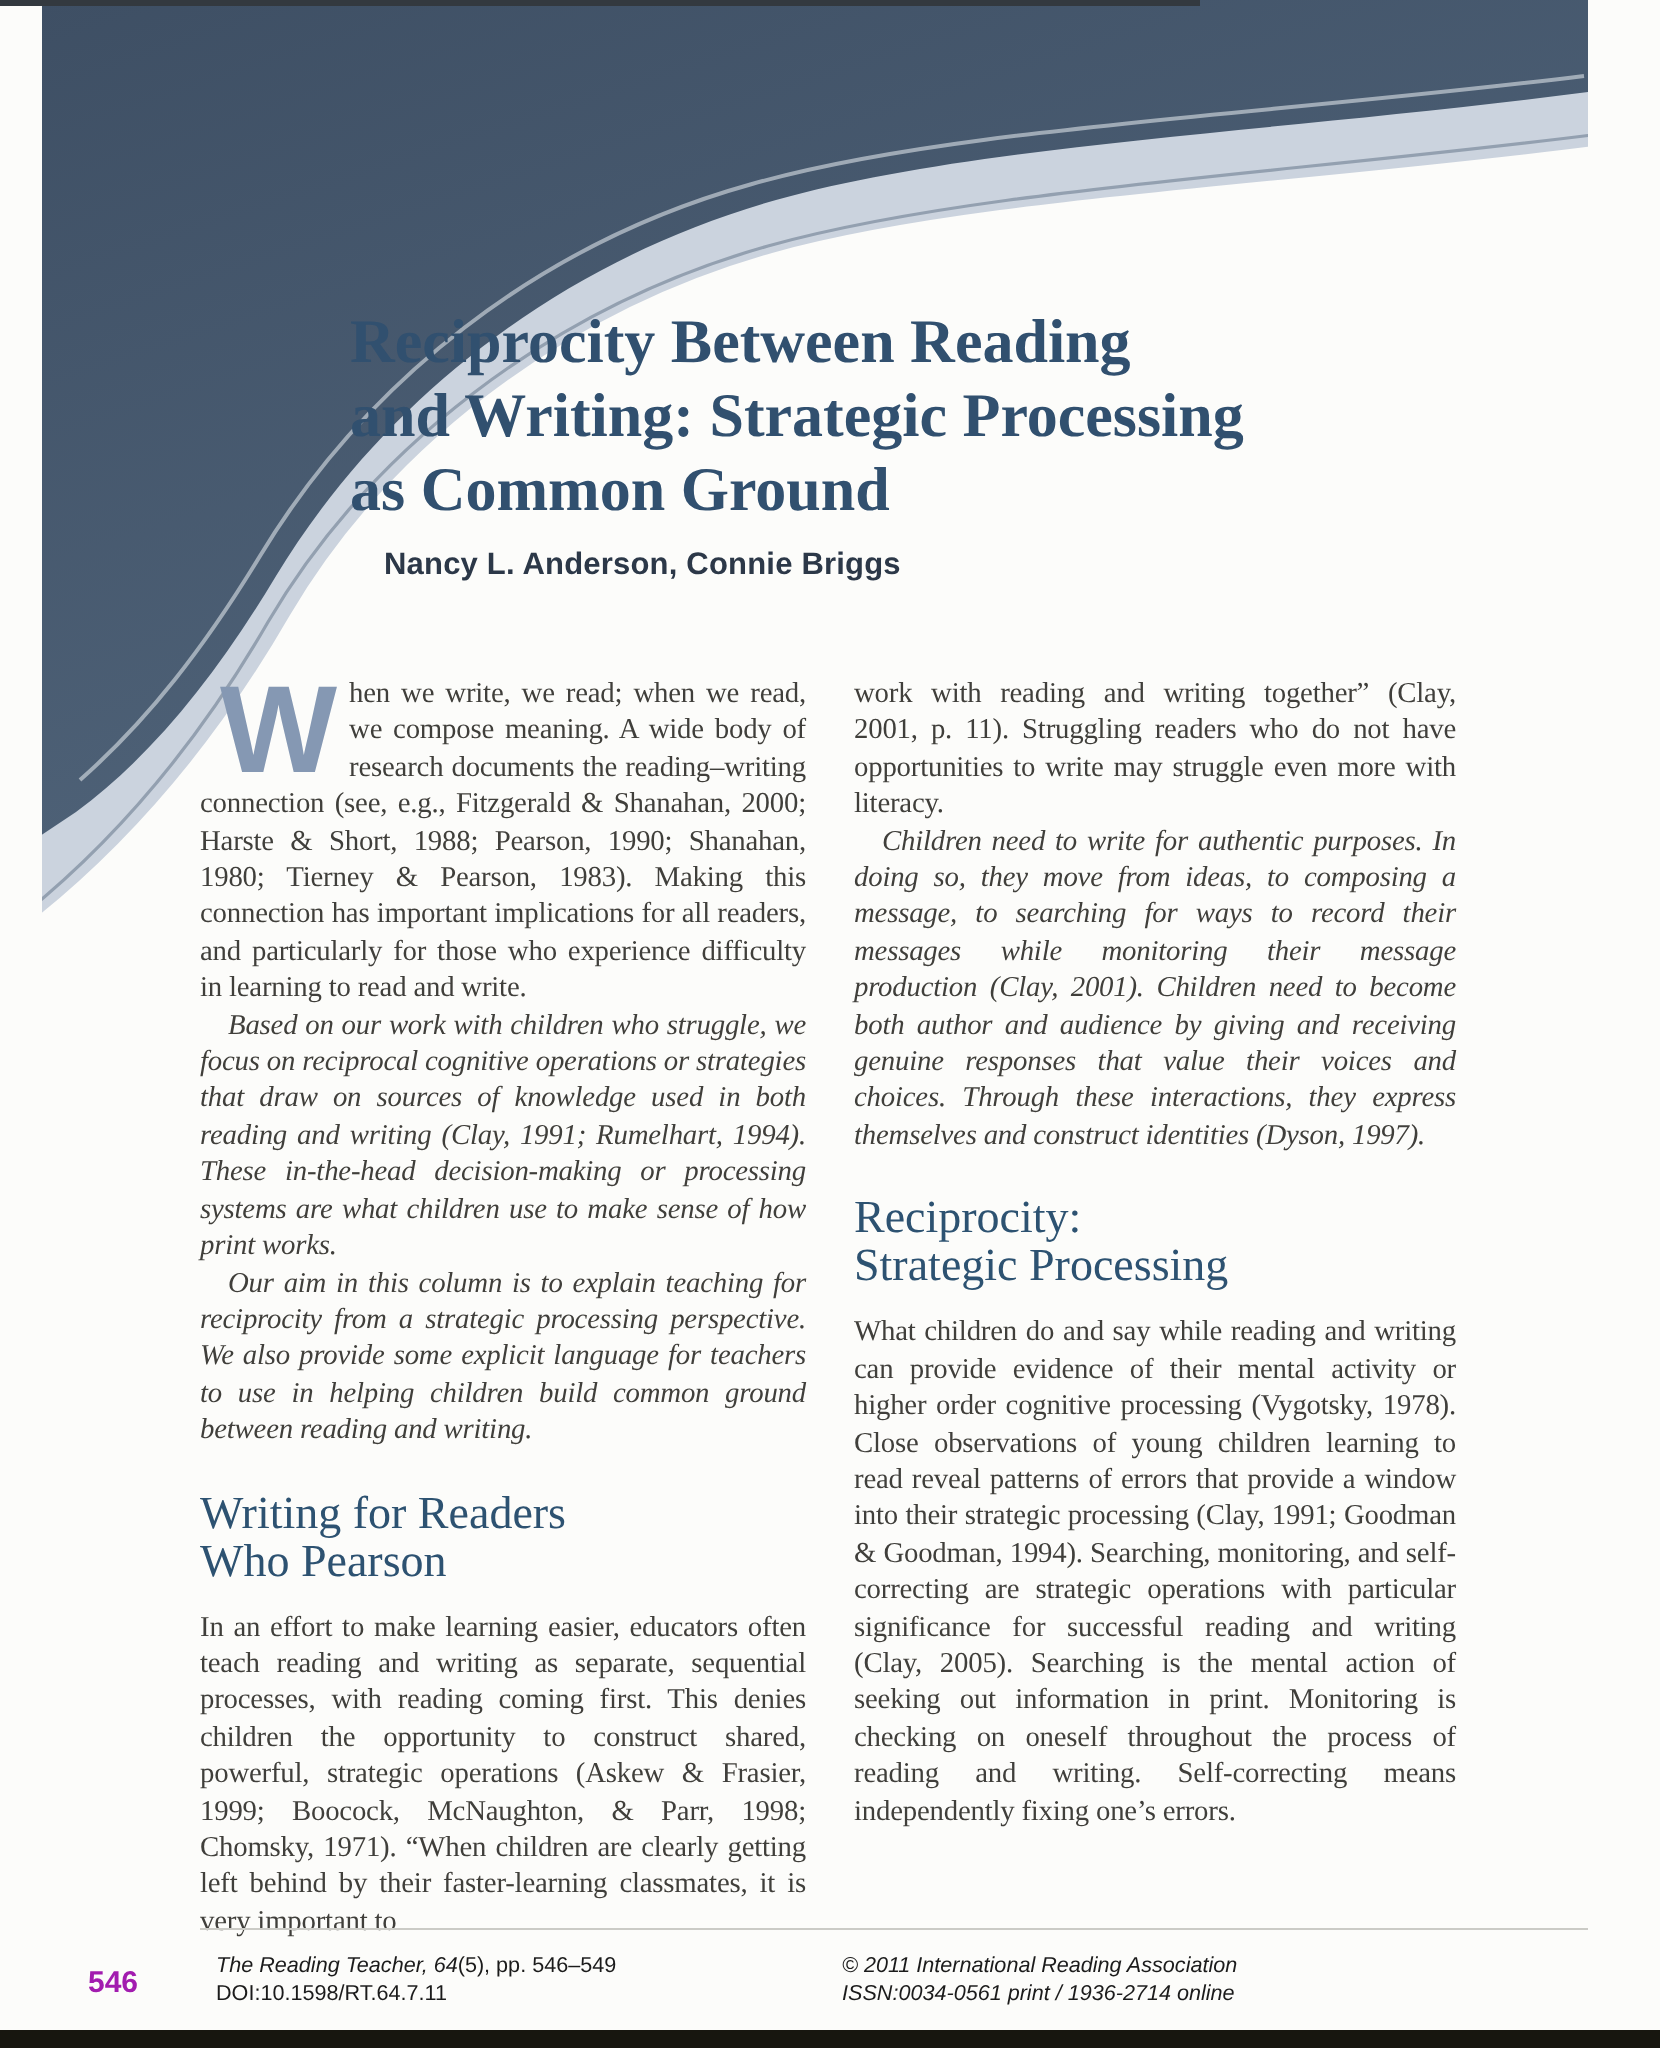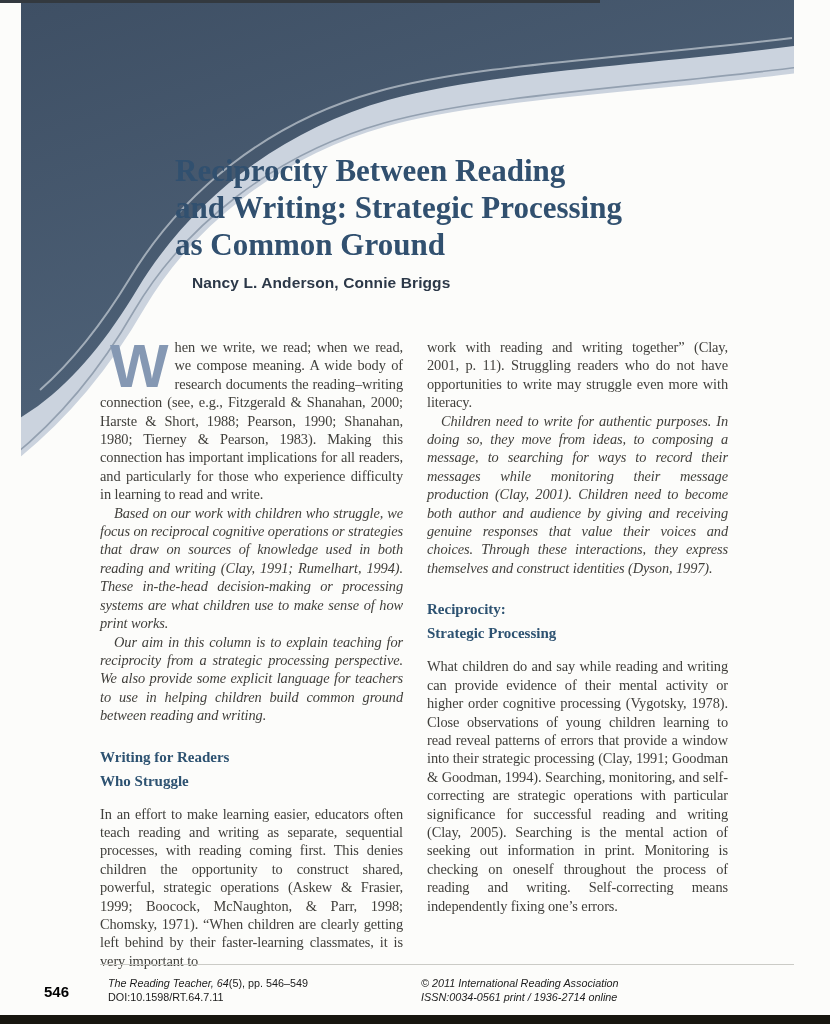--- a/index.html
+++ b/index.html
@@ -25,38 +25,38 @@
   }
   .col {
     position:absolute; top:338px; text-align:justify;
     font-size:14.4px; line-height:18.4px; color:#403f3b; letter-spacing:-0.1px;
   }
   .col-left  { left:100px; width:303px; }
   .col-right { left:427px; width:301px; }
   .col p { margin:0; }
   .col p.indent { text-indent:14px;font-style:italic; }
   h2 {
-    font-size:15px; line-height:24px; color:#2d5271;
-    margin:20px 0 12px 0; font-weight:bold; text-align:left; letter-spacing:0;
+    font-size:23px; line-height:24px; color:#2d5271;
+    margin:20px 0 12px 0; font-weight:normal; text-align:left; letter-spacing:0;
   }
   h2 span { display:block; }
   .dropcap {
     float:left;
     font-family:"Liberation Sans","DejaVu Sans",sans-serif;
     font-weight:bold; font-size:62px; line-height:46px;
     color:#8598b3; margin:5px 7px 0 10px; letter-spacing:-1px;
   }
   .footer-rule {
     position:absolute; left:100px; top:964px; width:694px; height:1px;
     background:#cbcbc6;
   }
   .page-number {
     position:absolute; left:44px; top:983px;
     font-family:"Liberation Sans","DejaVu Sans",sans-serif;
-    font-weight:bold; font-size:15px; color:#000000;
+    font-weight:bold; font-size:15px; color:#a21caf;
   }
   .footer-block {
     position:absolute; top:977px;
     font-family:"Liberation Sans","DejaVu Sans",sans-serif;
     font-size:10.8px; line-height:13.6px; color:#1b1b1b;
   }
   .footer-left  { left:108px; }
   .footer-right { left:421px;font-style:italic; }
   .it { font-style:italic; }
   .bottom-bar {
@@ -99,21 +99,21 @@
   </div>
 
   <div class="authors">Nancy L. Anderson, Connie Briggs</div>
 
   <div class="col col-left">
     <p><span class="dropcap">W</span><span>hen we write, we read; when we read, we compose meaning. A wide body of research documents the reading–writing connection (see, e.g., Fitzgerald &amp; Shanahan, 2000; Harste &amp; Short, 1988; Pearson, 1990; Shanahan, 1980; Tierney &amp; Pearson, 1983). Making this connection has important implications for all readers, and particularly for those who experience difficulty in learning to read and write.</span></p>
     <p class="indent">Based on our work with children who struggle, we focus on reciprocal cognitive operations or strategies that draw on sources of knowledge used in both reading and writing (Clay, 1991; Rumelhart, 1994). These in-the-head decision-making or processing systems are what children use to make sense of how print works.</p>
     <p class="indent">Our aim in this column is to explain teaching for reciprocity from a strategic processing perspective. We also provide some explicit language for teachers to use in helping children build common ground between reading and writing.</p>
     <h2>
       <span>Writing for Readers</span>
-      <span>Who Struggle</span>
+      <span>Who Pearson</span>
     </h2>
     <p>In an effort to make learning easier, educators often teach reading and writing as separate, sequential processes, with reading coming first. This denies children the opportunity to construct shared, powerful, strategic operations (Askew &amp; Frasier, 1999; Boocock, McNaughton, &amp; Parr, 1998; Chomsky, 1971). “When children are clearly getting left behind by their faster-learning classmates, it is very important to</p>
   </div>
 
   <div class="col col-right">
     <p>work with reading and writing together” (Clay, 2001, p. 11). Struggling readers who do not have opportunities to write may struggle even more with literacy.</p>
     <p class="indent">Children need to write for authentic purposes. In doing so, they move from ideas, to composing a message, to searching for ways to record their messages while monitoring their message production (Clay, 2001). Children need to become both author and audience by giving and receiving genuine responses that value their voices and choices. Through these interactions, they express themselves and construct identities (Dyson, 1997).</p>
     <h2>
       <span>Reciprocity:</span>
       <span>Strategic Processing</span>

